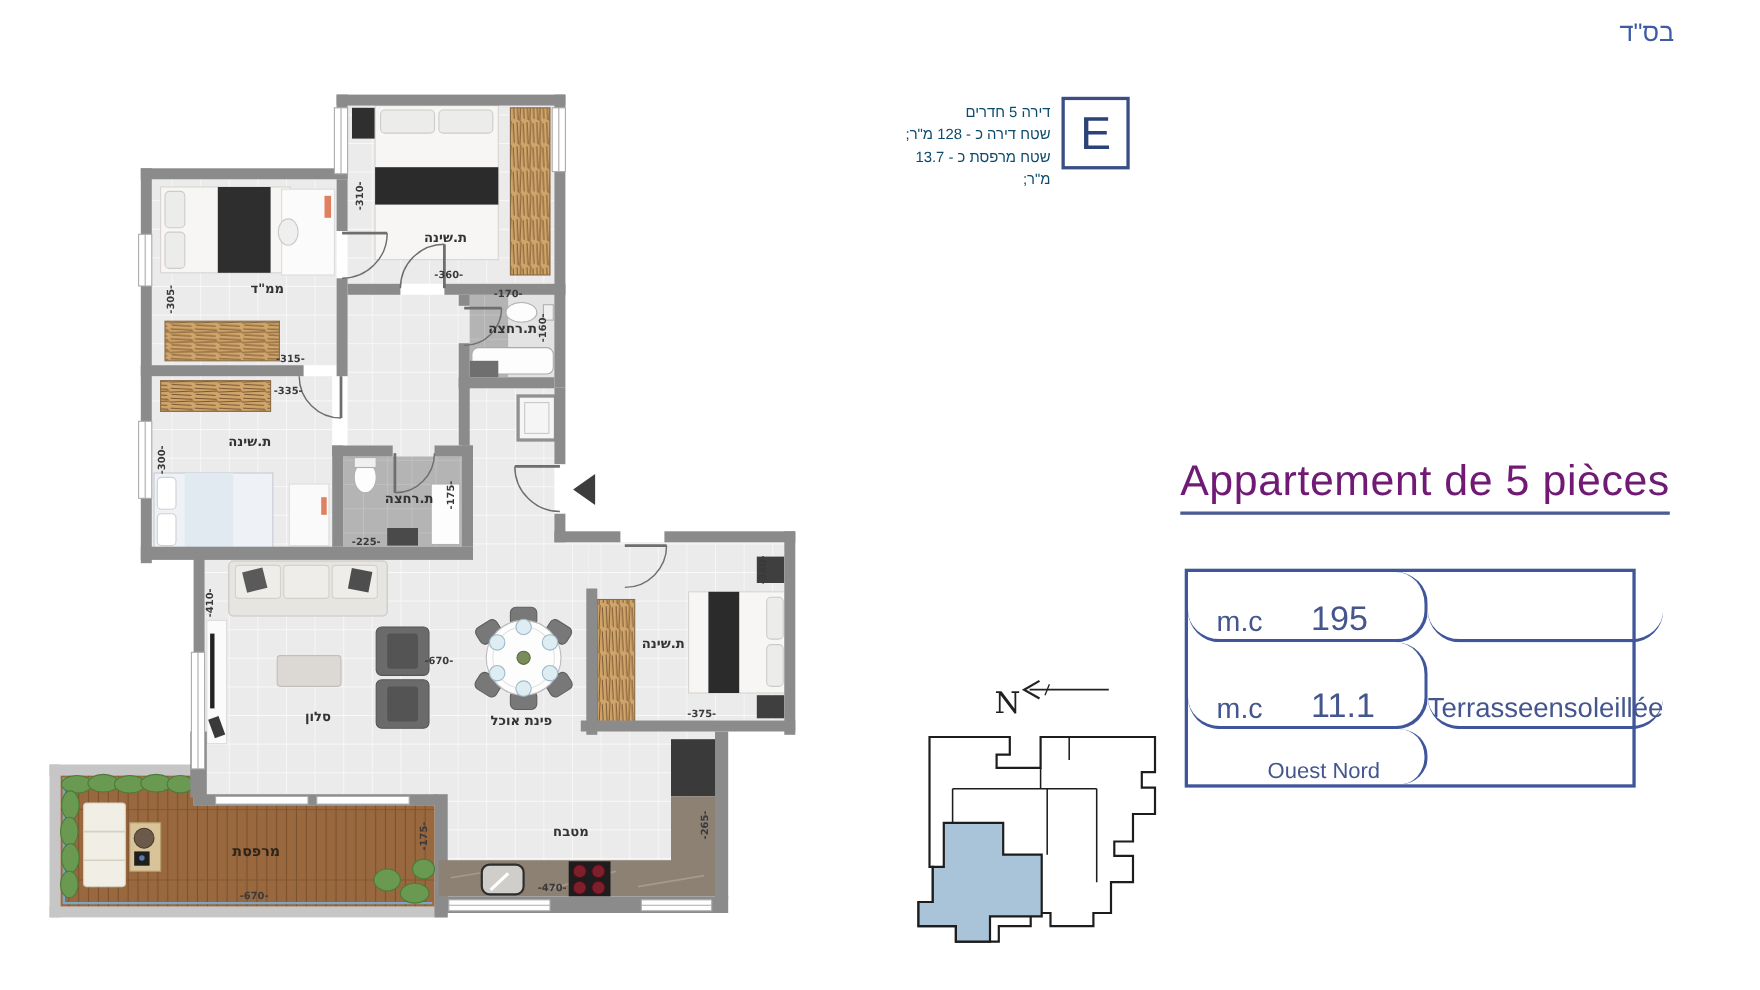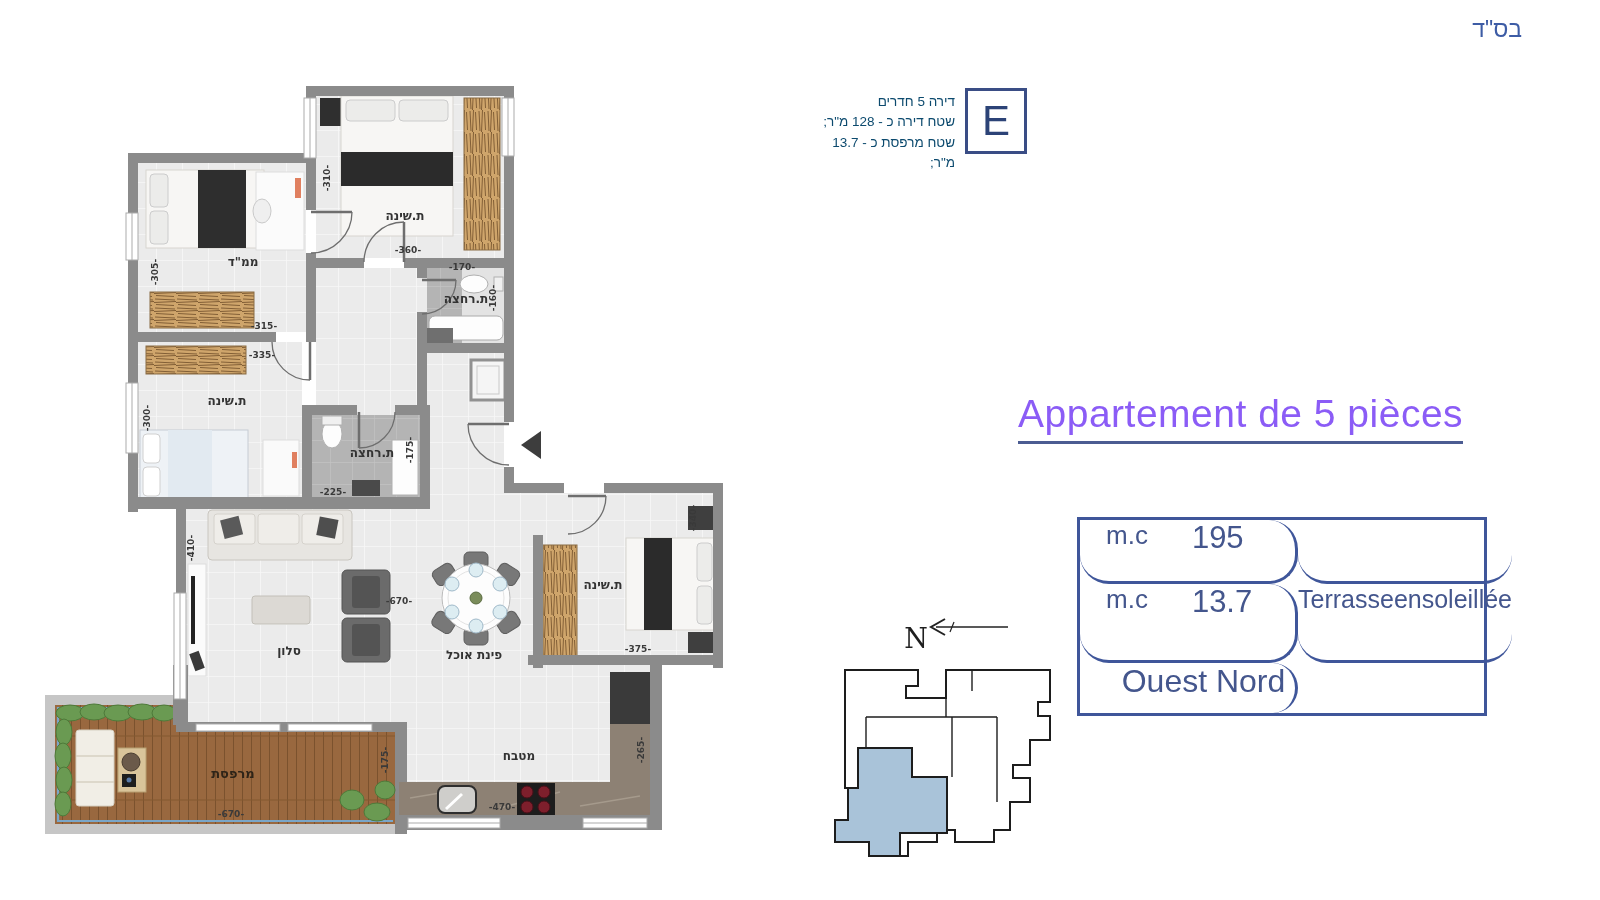--- a/index.html
+++ b/index.html
@@ -15,40 +15,40 @@
     position:absolute;left:820px;top:92px;width:135px;
     direction:rtl;text-align:right;
     font-size:13.5px;line-height:1.5;color:#0c4a6e;
   }
   .e-badge{
     position:absolute;left:965px;top:88px;width:56px;height:60px;
     border:3px solid #3a4d85;display:flex;align-items:center;justify-content:center;
     font-size:42px;color:#2c4377;font-weight:400;
   }
   .main-title{
-    position:absolute;left:1018px;top:392px;width:500px;text-align:left;
-    font-size:39px;letter-spacing:.5px;color:#8b5cf6;
+    position:absolute;left:1018px;top:416px;width:500px;text-align:right;
+    font-size:39px;letter-spacing:.5px;color:#701a75;
   }
   .main-title .underline{
     display:inline-block;border-bottom:3px solid #4b5c92;padding-bottom:5px;
   }
   .spec-table{
     position:absolute;left:1077px;top:517px;width:404px;height:193px;
     border:3px solid #3f569a;display:grid;
     grid-template-columns:218px 1fr;grid-template-rows:64px 79px 1fr;
     color:#44568d;background:#fff;
   }
-  .spec-table .cell{display:flex;align-items:flex-start;justify-content:center;border-radius:29px;}
+  .spec-table .cell{display:flex;align-items:flex-end;justify-content:center;border-radius:29px;}
   .spec-table .c-left{border-right:3px solid #3f569a;}
   .spec-table .r-top{border-bottom:3px solid #3f569a;}
   .spec-table .mc-cell{justify-content:flex-start;padding-left:26px;}
   .spec-table .mc-label{font-size:26px;}
   .spec-table .mc-value{font-size:31px;margin-left:44px;}
   .spec-table .terr{flex-direction:row;font-size:25px;line-height:1.25;}
-  .spec-table .dir-cell{font-size:32px;padding-left:32px;}
+  .spec-table .dir-cell{font-size:20px;padding-left:32px;}
   svg text{font-family:"DejaVu Sans",sans-serif;}
   .room-label{font-size:12px;font-weight:bold;fill:#333333;}
   .dim{font-size:9px;font-weight:bold;fill:#3a3a3a;}
   .terrace-label{font-size:13px;font-weight:bold;fill:#2e2418;}
 </style>
 </head>
 <body>
 
 <div class="bsd">בס"ד</div>
 
@@ -66,21 +66,21 @@
 </div>
 
 <div class="spec-table">
   <div class="cell c-left r-top mc-cell">
     <span class="mc-label">m.c</span>
     <span class="mc-value">195</span>
   </div>
   <div class="cell r-top"></div>
   <div class="cell c-left r-top mc-cell">
     <span class="mc-label">m.c</span>
-    <span class="mc-value">13.7</span>
+    <span class="mc-value">11.1</span>
   </div>
   <div class="cell r-top terr">
     <span>Terrasse</span>
     <span>ensoleillée</span>
   </div>
   <div class="cell c-left dir-cell">
     <span>Ouest Nord</span>
   </div>
 </div>
 

